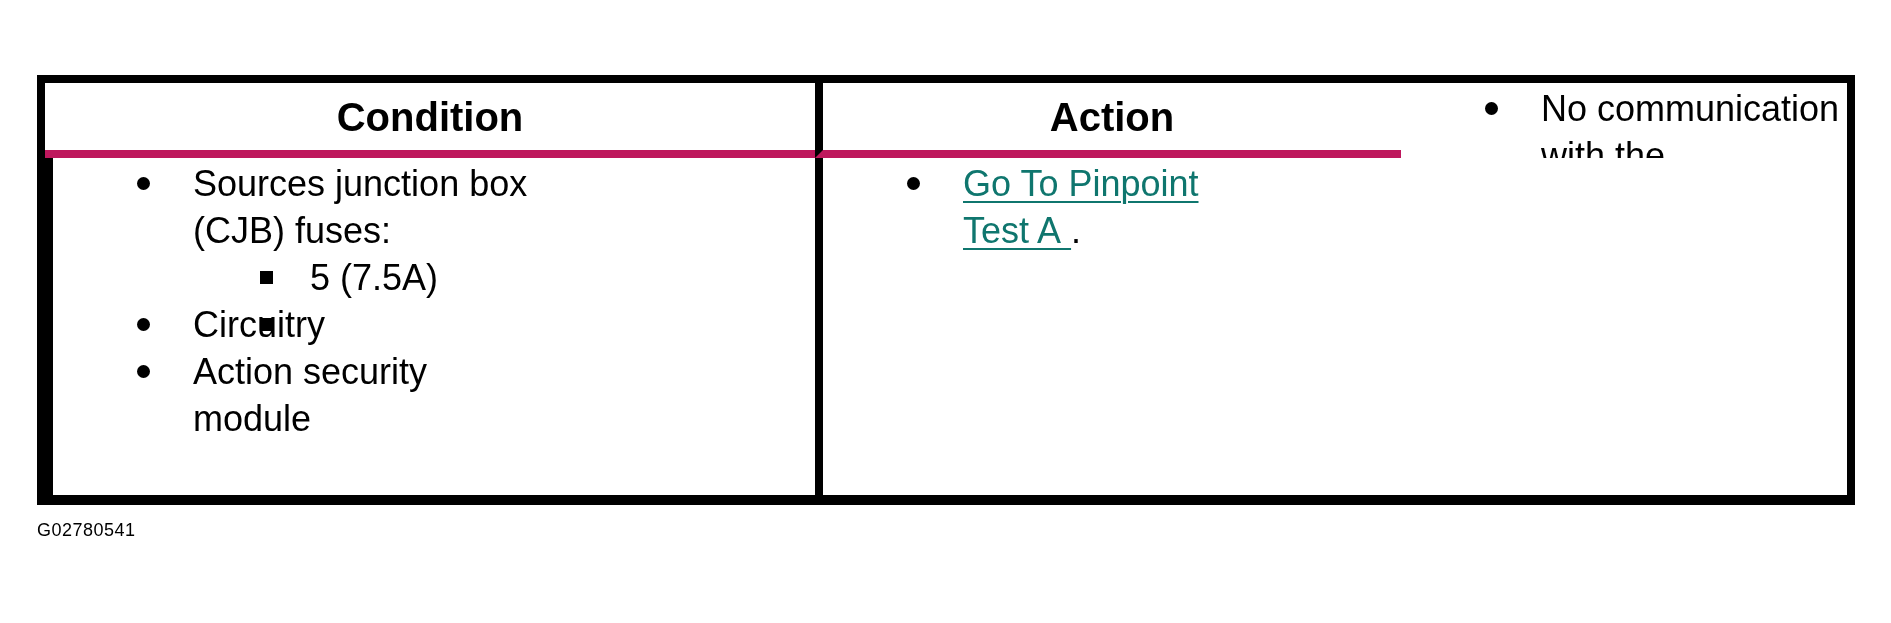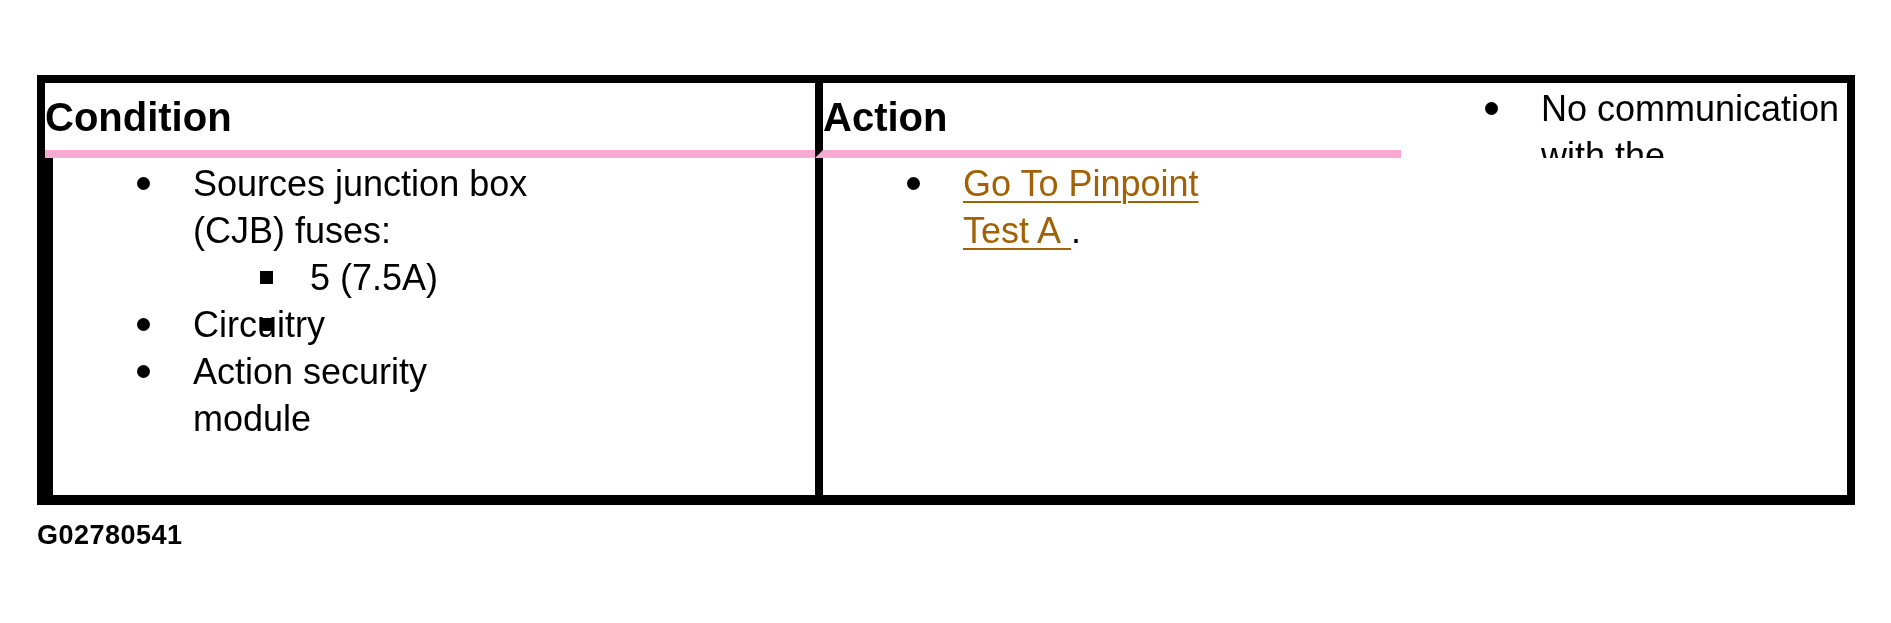--- a/index.html
+++ b/index.html
@@ -32,23 +32,24 @@
     grid-template-rows: 75px 337px;
     background: #ffffff;
   }
   .cell {
     box-sizing: border-box;
     overflow: hidden;
     background: #ffffff;
   }
   .col2, .col3 { border-left: 8px solid #000000; }
   .hdr {
-    border-bottom: 8px solid #f9a8d4;
+    border-bottom: 8px solid #be185d;
     display: flex;
     align-items: center;
+    justify-content: center;
     font-weight: bold;
     font-size: 40px;
     line-height: 1;
   }
   .body-cell { padding-top: 2px; }
 
   
   ul.blist {
     list-style: none;
     margin: 0;
@@ -79,31 +80,31 @@
     background: #000000;
   }
   .item-text {
     white-space: pre-line;
   }
   .plink {
     white-space: pre-line;
     text-decoration: underline;
     text-decoration-thickness: 2px;
     text-underline-offset: 5px;
-    color: #a16207;
+    color: #0f766e;
     cursor: pointer;
   }
 
   
   .fig-id {
     position: absolute;
     left: 37px;
     top: 520px;
-    font-size: 27px;
-    font-weight: 700;
+    font-size: 18px;
+    font-weight: 400;
     letter-spacing: 0.5px;
   }
 </style>
 </head>
 <body>
 
 <div id="canvas">
 
   <div class="diag-table">
 

